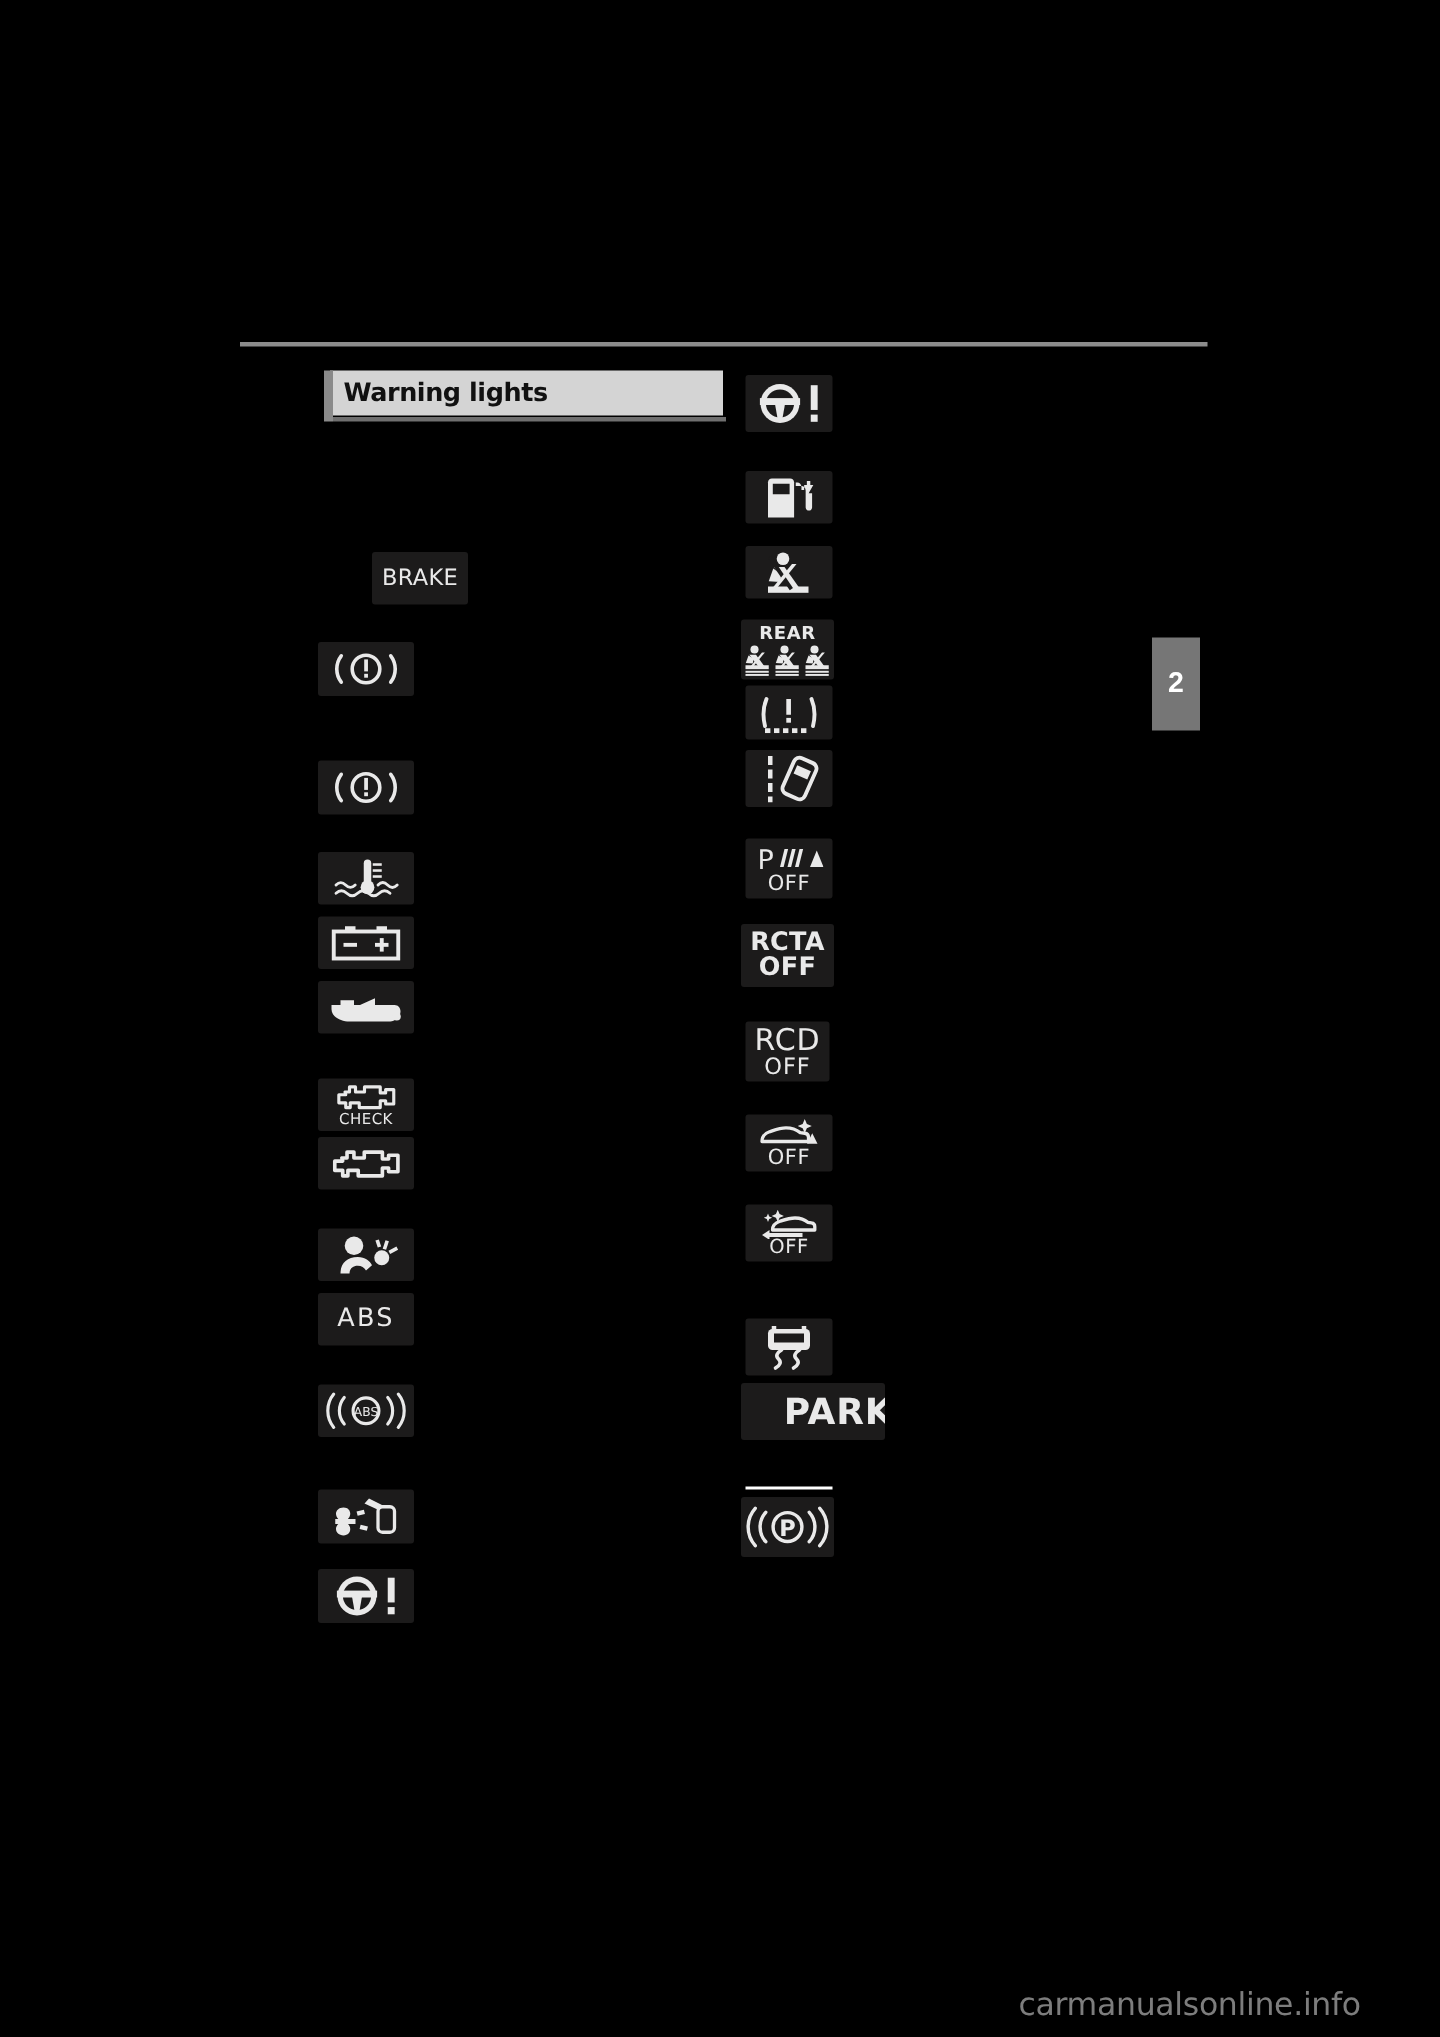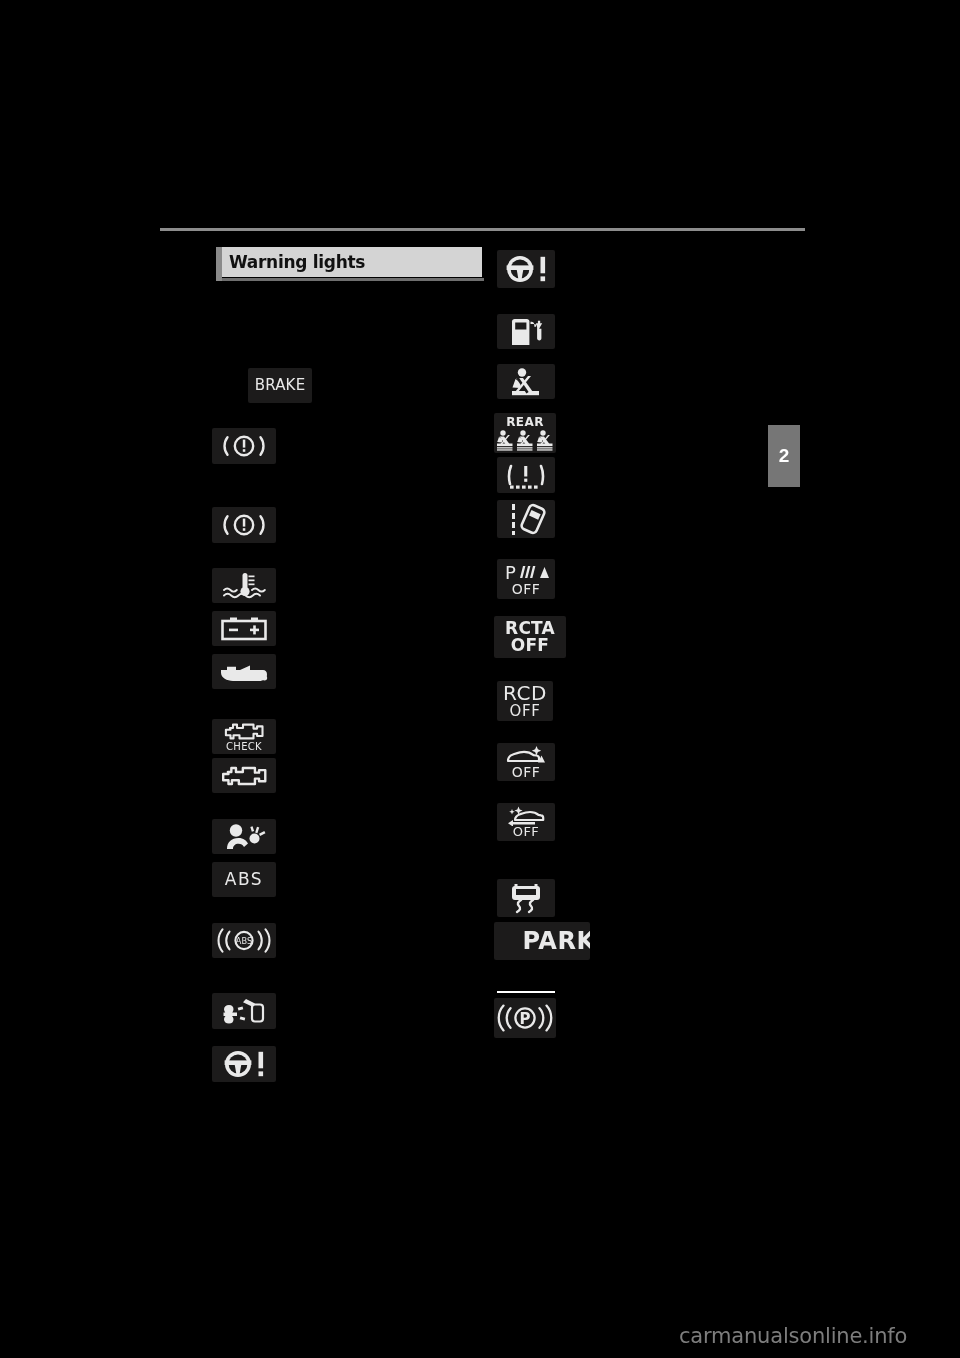--- a/index.html
+++ b/index.html
@@ -392,21 +392,21 @@
           <rect x="21" y="4" width="2.4" height="12"></rect>
           <rect x="26" y="4" width="2.4" height="12"></rect>
           <rect x="31" y="4" width="2.4" height="12"></rect>
         </g>
         <path d="M37 16 l4.5 -11 l4.5 11 z" fill="#e9e9e9"></path>
       </svg>
       <span class="sub-off" style="font-size:14px;">OFF</span>
     </div>
   </div>
 
-  <div class="tile" style="left:494px; top:616px; width:72px; height:42px;">
+  <div class="tile" style="left:494px; top:616px; width:62px; height:42px;">
     <div class="stack">
       <span class="tile-text t-rcta" style="font-size:17px;">RCTA</span>
       <span class="tile-text t-rcta" style="font-size:17px;">OFF</span>
     </div>
   </div>
 
   <div class="tile" style="left:497px; top:681px; width:56px; height:40px;">
     <div class="stack">
       <span class="tile-text t-rcd" style="font-size:20px;">RCD</span>
       <span class="tile-text t-rcd" style="font-size:15px;">OFF</span>

